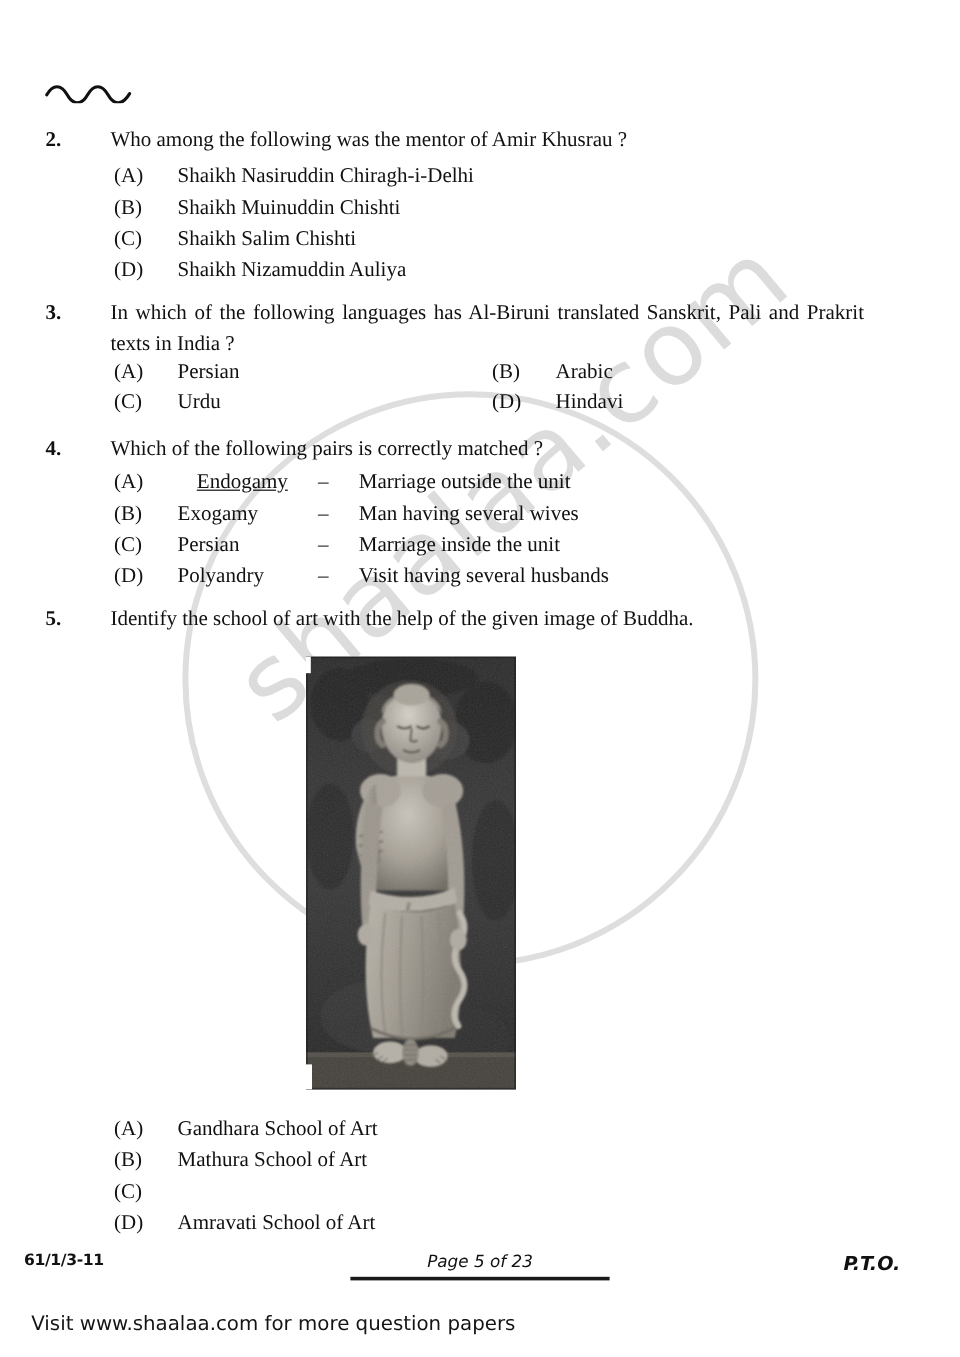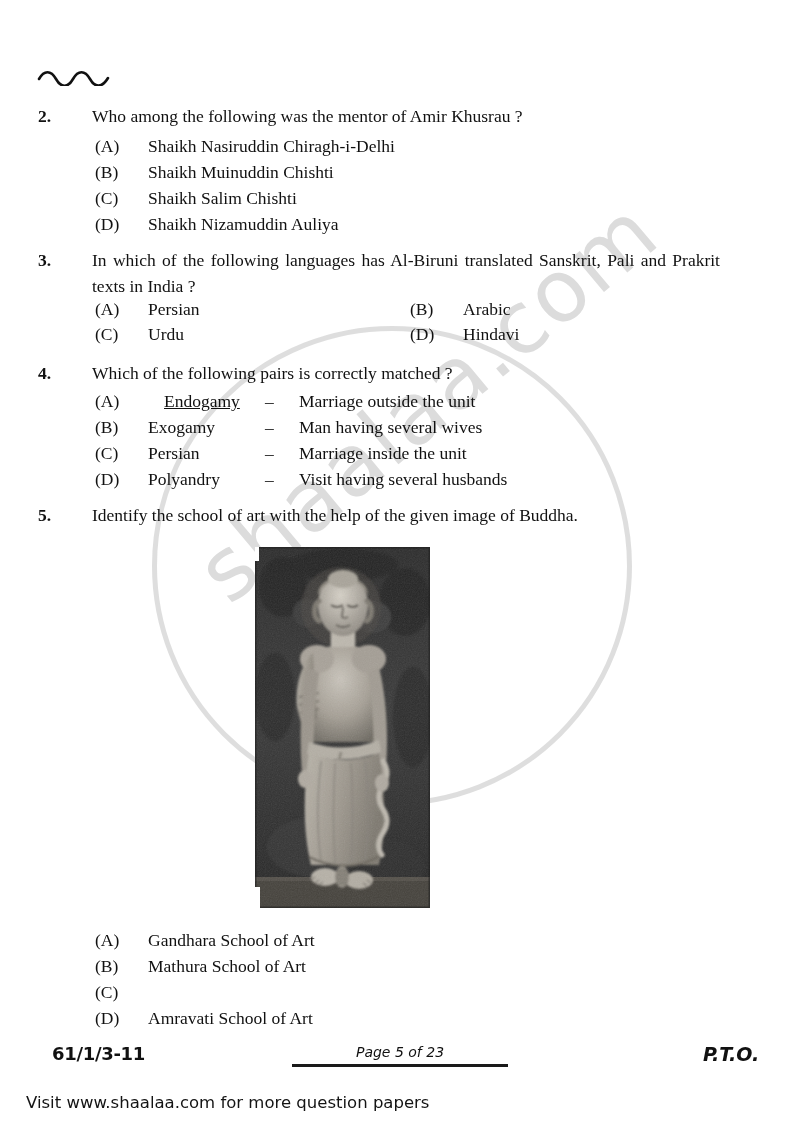--- a/index.html
+++ b/index.html
@@ -121,24 +121,24 @@
     z-index: 4;
     background: #ffffff;
     padding: 0;
     box-sizing: border-box;
   }
   .figure svg { display: block; }
 
   
   .footer-code {
     position: absolute;
-    left: 52px;
+    left: 20px;
     top: 1043px;
     font-family: "DejaVu Sans", sans-serif;
-    font-size: 18px;
+    font-size: 13px;
     font-weight: bold;
     letter-spacing: -0.3px;
   }
   .footer-page {
     position: absolute;
     left: 292px;
     top: 1044px;
     width: 216px;
     text-align: center;
     font-family: "DejaVu Sans", sans-serif;
@@ -153,21 +153,21 @@
     height: 2.5px;
     background: #1a1a1a;
   }
   .footer-pto {
     position: absolute;
     left: 703px;
     top: 1043px;
     font-family: "DejaVu Sans", sans-serif;
     font-style: italic;
     font-weight: bold;
-    font-size: 19px;
+    font-size: 16px;
   }
   .footer-visit {
     position: absolute;
     left: 26px;
     top: 1093px;
     font-family: "DejaVu Sans", sans-serif;
     font-size: 16.5px;
     color: #141414;
   }
 </style>

